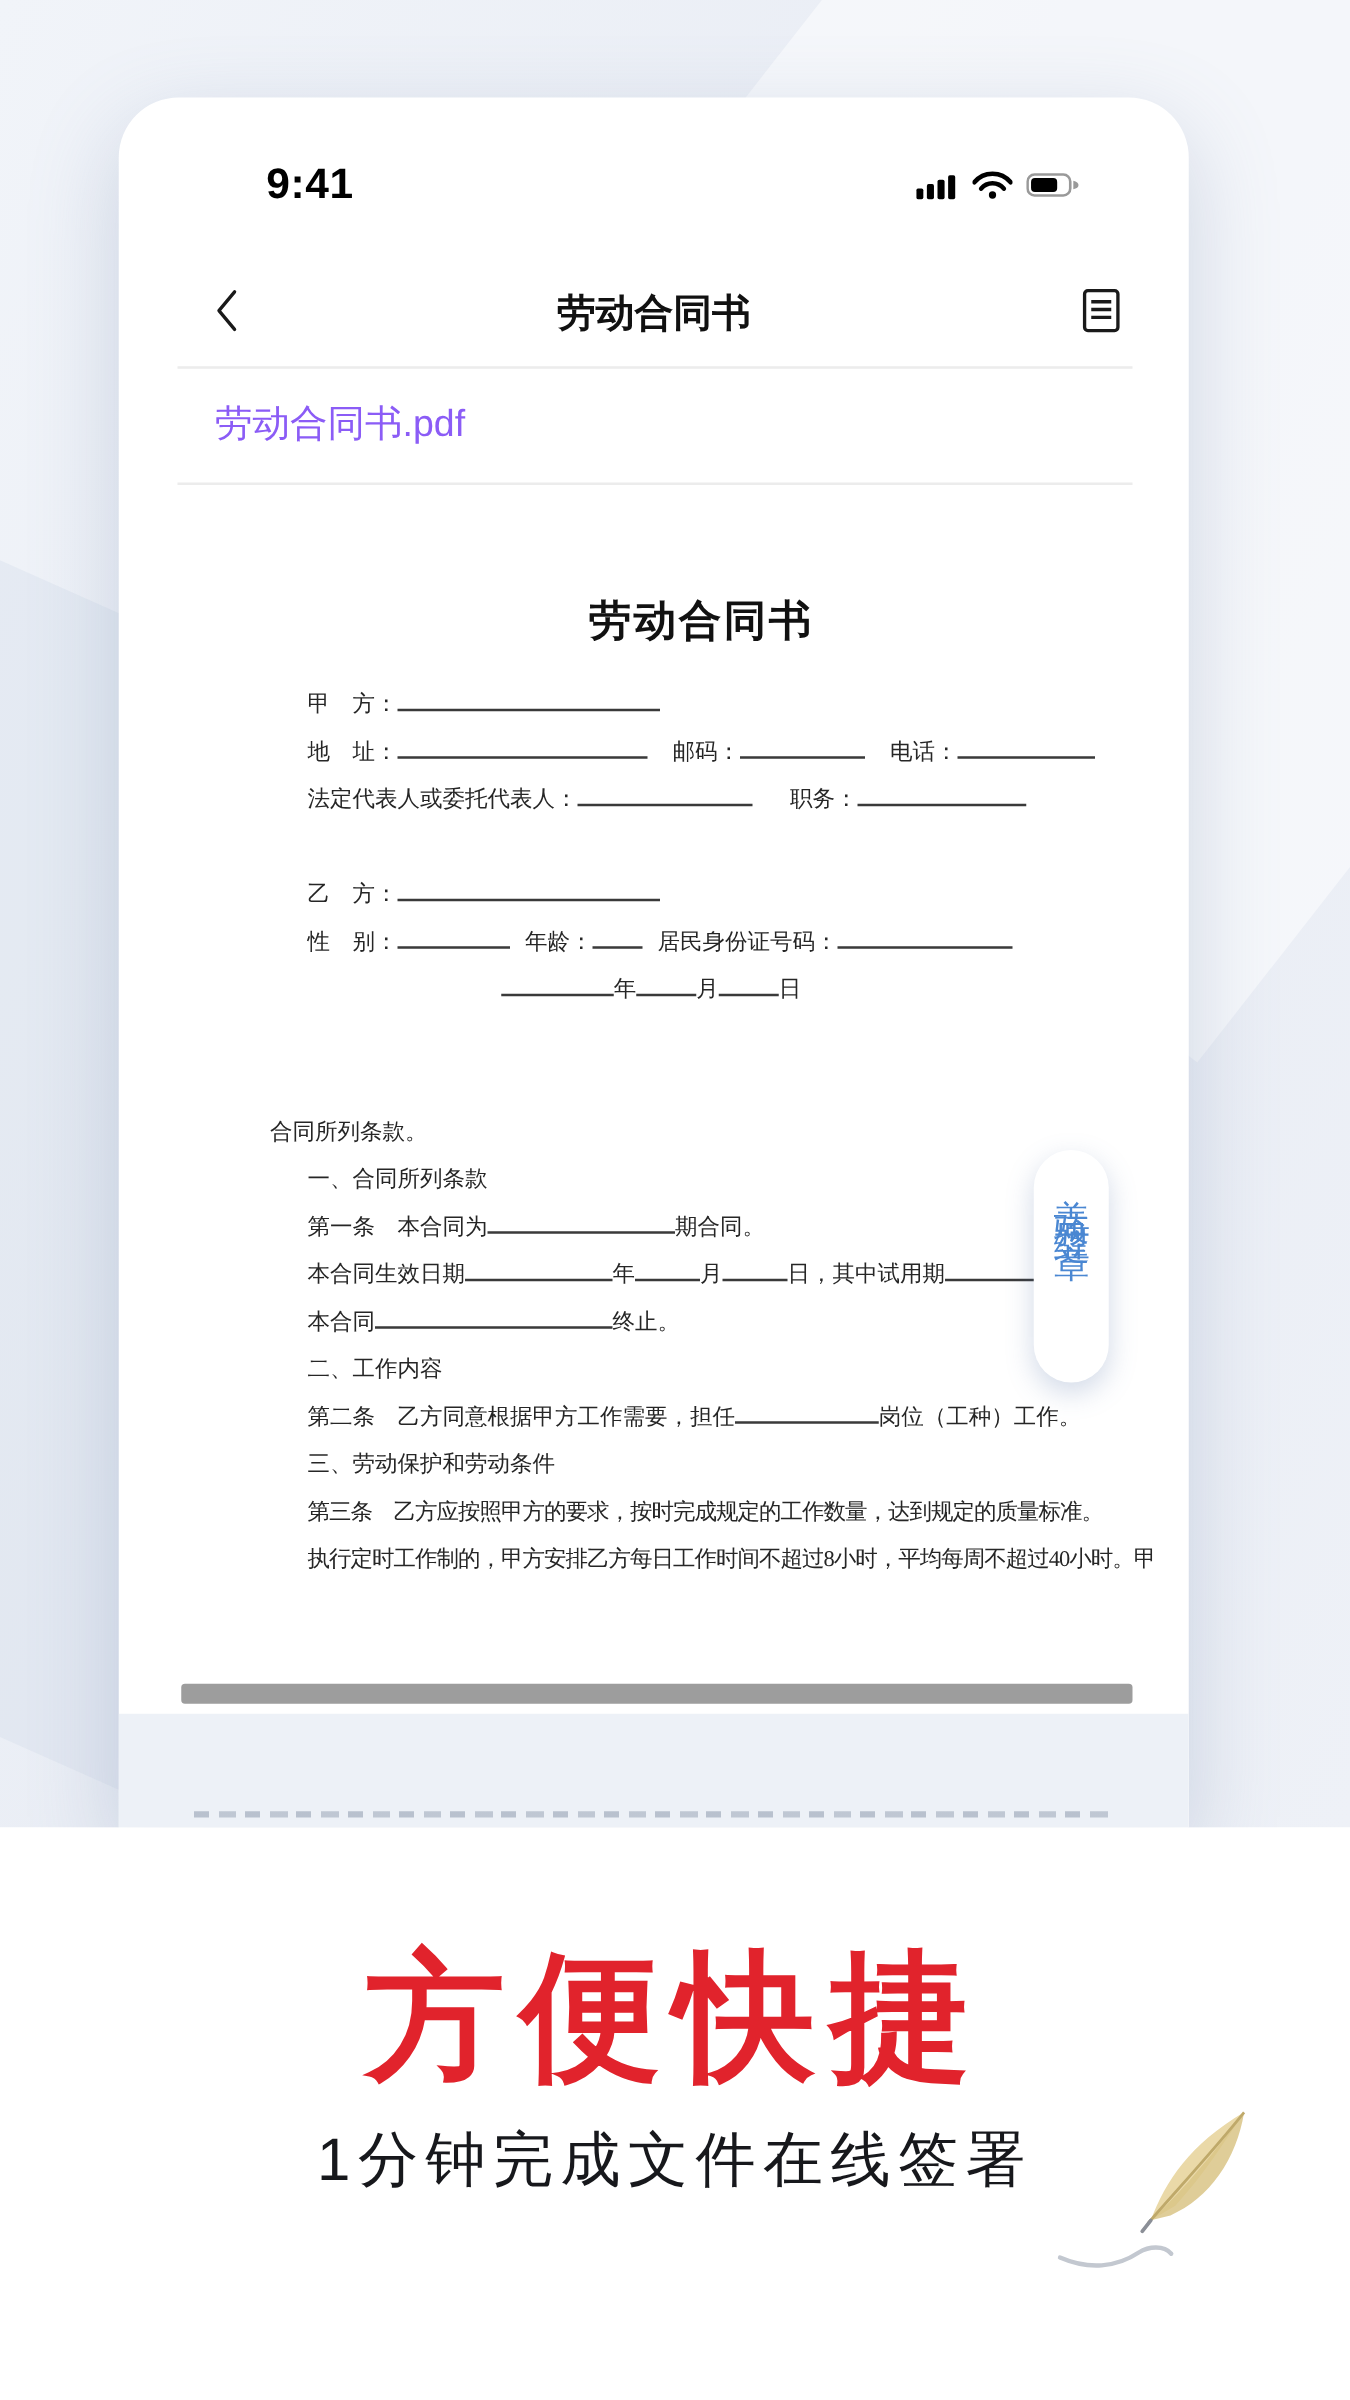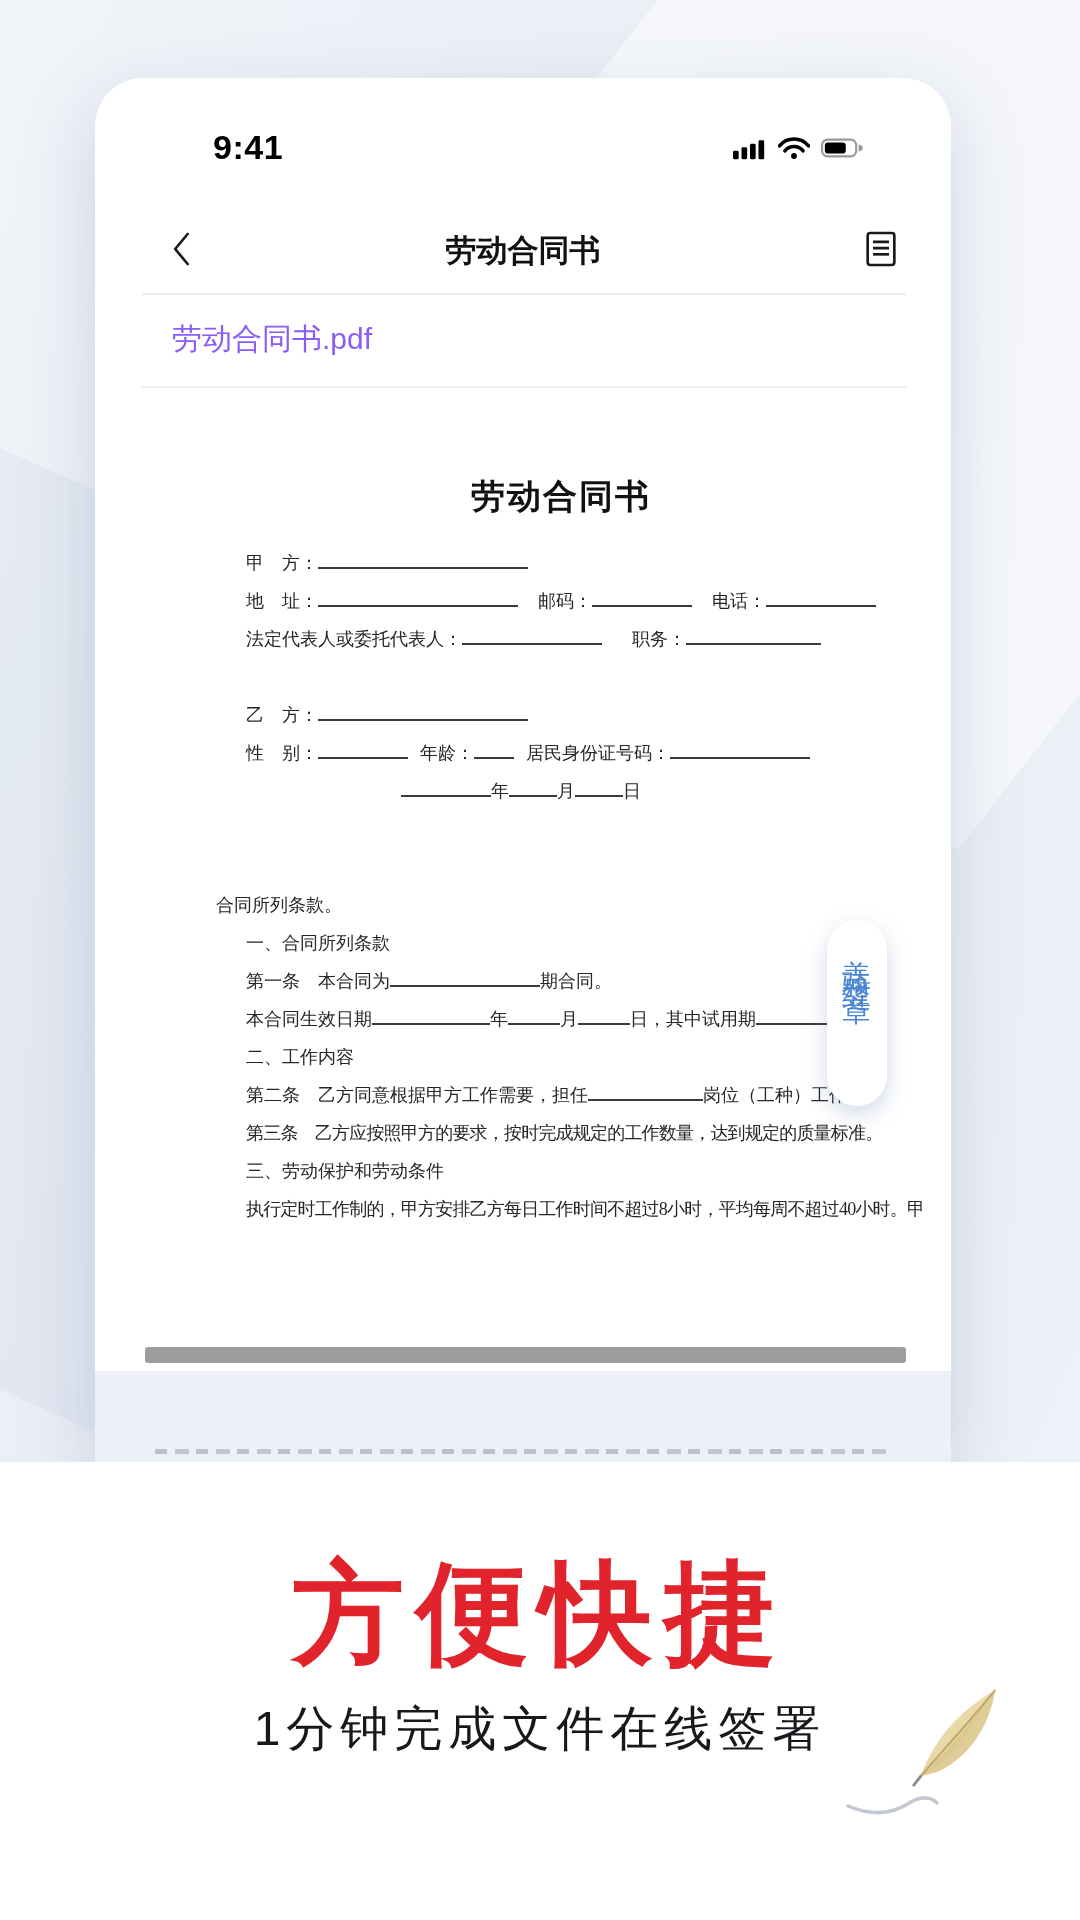--- a/index.html
+++ b/index.html
@@ -127,24 +127,25 @@
         <div class="doc-line blank"></div>
         <div class="doc-line ind"><span>乙　方：</span><span class="u" style="width: 210px;"></span></div>
         <div class="doc-line ind"><span>性　别：</span><span class="u" style="width: 90px;"></span><span class="g" style="width: 12px;"></span><span>年龄：</span><span class="u" style="width: 40px;"></span><span class="g" style="width: 12px;"></span><span>居民身份证号码：</span><span class="u" style="width: 140px;"></span></div>
         <div class="doc-line dr"><span class="u" style="width: 90px;"></span><span>年</span><span class="u" style="width: 48px;"></span><span>月</span><span class="u" style="width: 48px;"></span><span>日</span></div>
         <div class="doc-line blank"></div>
         <div class="doc-line blank"></div>
         <div class="doc-line"><span>合同所列条款。</span></div>
         <div class="doc-line ind"><span>一、合同所列条款</span></div>
         <div class="doc-line ind"><span>第一条　本合同为</span><span class="u" style="width: 150px;"></span><span>期合同。</span></div>
         <div class="doc-line ind"><span>本合同生效日期</span><span class="u" style="width: 118px;"></span><span>年</span><span class="u" style="width: 52px;"></span><span>月</span><span class="u" style="width: 52px;"></span><span>日，其中试用期</span><span class="u" style="width: 120px;"></span></div>
+        <div class="doc-line ind"><span>本合同</span><span class="u" style="width: 190px;"></span><span>终止。</span></div>
         <div class="doc-line ind"><span>二、工作内容</span></div>
         <div class="doc-line ind"><span>第二条　乙方同意根据甲方工作需要，担任</span><span class="u" style="width: 115px;"></span><span>岗位（工种）工作。</span></div>
+        <div class="doc-line ind"><span>三、劳动保护和劳动条件</span></div>
         <div class="doc-line ind tight"><span>第三条　乙方应按照甲方的要求，按时完成规定的工作数量，达到规定的质量标准。</span></div>
-        <div class="doc-line ind"><span>三、劳动保护和劳动条件</span></div>
         <div class="doc-line ind tight"><span>执行定时工作制的，甲方安排乙方每日工作时间不超过8小时，平均每周不超过40小时。甲</span></div>
       </div>
   </div>
 
   <div class="scrollbar"></div>
 
   <div class="panel">
     <div class="ghost"></div>
   </div>
 

